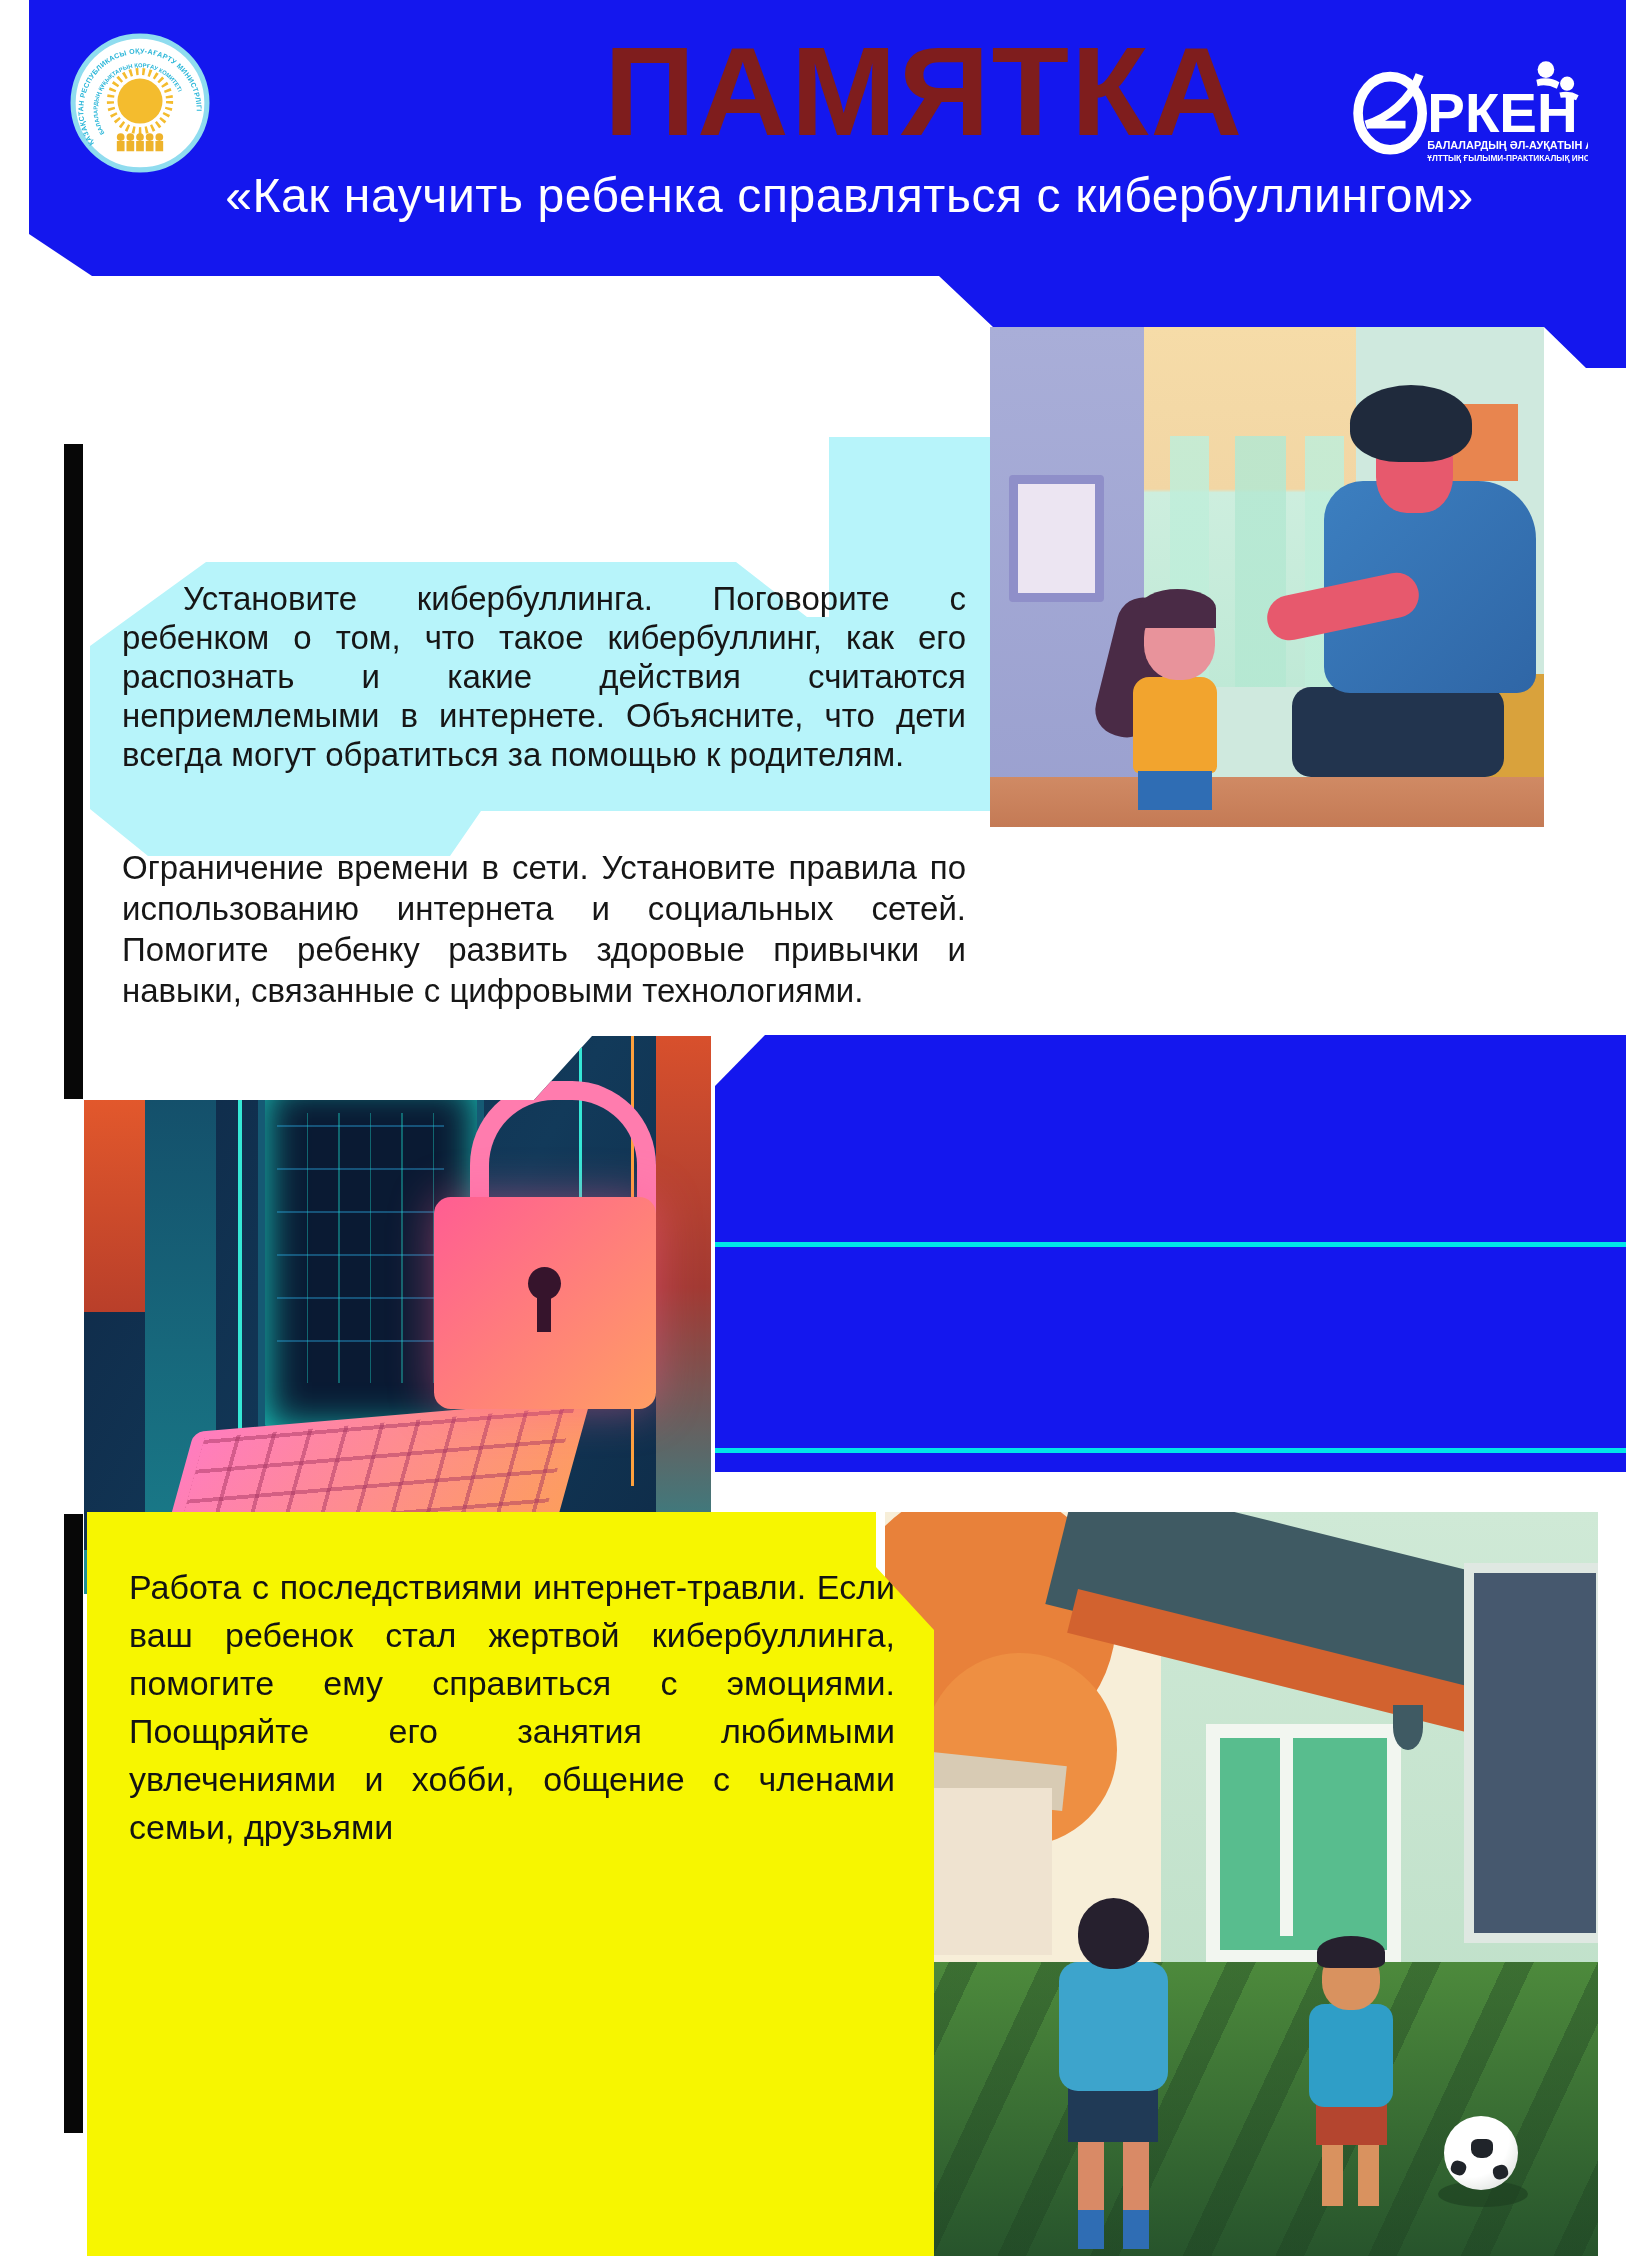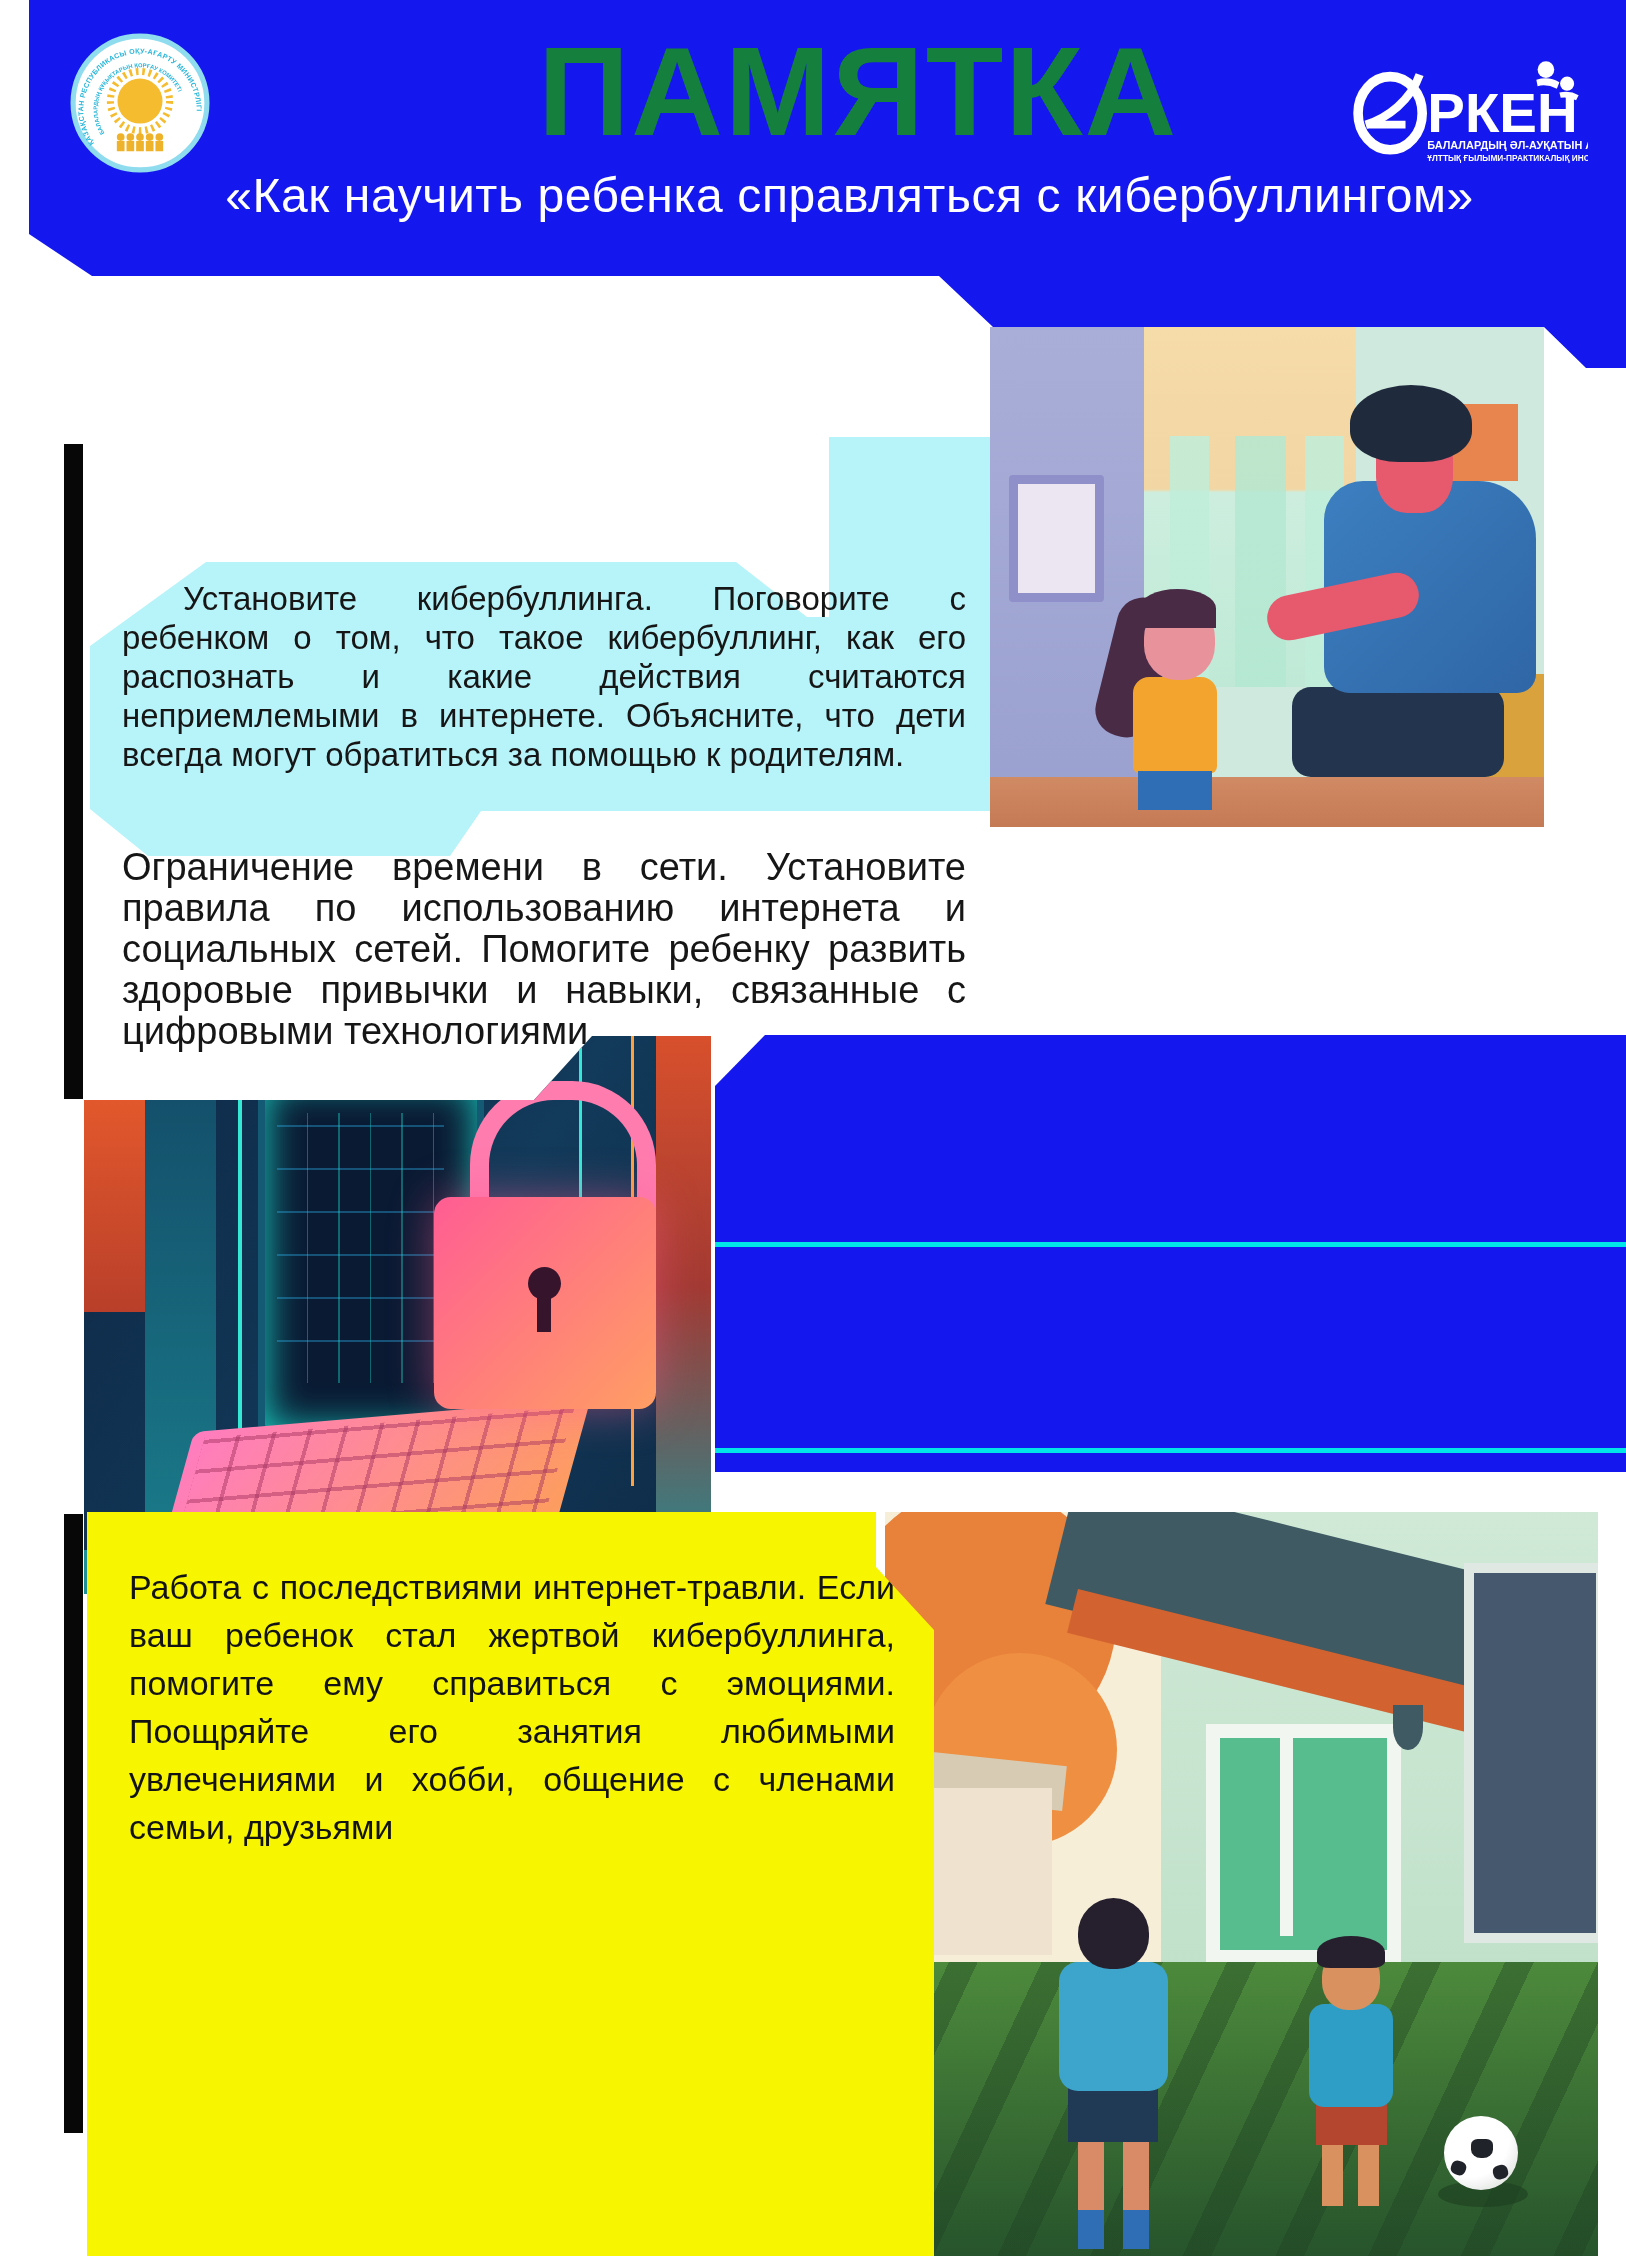--- a/index.html
+++ b/index.html
@@ -4,42 +4,42 @@
 <style>
   html,body{margin:0;padding:0;background:#dfe2e6;}
   #page{position:relative;width:1626px;height:2261px;background:#ffffff;overflow:hidden;
         font-family:"Liberation Sans",sans-serif;}
   .abs{position:absolute;}
 
   
   .header{left:29px;top:0;width:1597px;height:368px;background:#1417ee;
     clip-path:polygon(0px 0px,1597px 0px,1597px 368px,1557px 368px,1515px 327px,
                       964px 327px,910px 276px,63px 276px,0px 234px);}
-  .page-title{left:538px;top:18px;width:772px;color:#15803d;
+  .page-title{left:538px;top:18px;width:772px;text-align:center;color:#7f1d1d;
     font-size:127px;font-weight:800;letter-spacing:1.9px;}
   .page-subtitle{left:29px;top:168px;width:1569px;text-align:center;color:#fff;
     font-size:48px;font-weight:400;letter-spacing:0.6px;padding-left:36px;}
 
   .audience-heading{left:145px;top:357px;width:707px;color:#0d0d0d;
     font-size:82px;font-style:italic;font-weight:300;letter-spacing:2.6px;}
 
   
   .bar{width:19px;background:#070707;}
   .bar-top{left:64px;top:444px;height:655px;}
   .bar-bottom{left:64px;top:1514px;height:619px;}
 
   
   .cyan-block{left:90px;top:437px;width:900px;height:419px;background:#b7f4fa;
     clip-path:polygon(0px 209px,116px 125px,646px 125px,717px 180px,739px 180px,
                       739px 0px,900px 0px,900px 374px,391px 374px,360px 419px,
                       58px 419px,0px 372px);}
   .cyan-text{left:122px;top:579px;width:844px;font-size:33px;line-height:39px;
     text-align:justify;text-indent:61px;color:#161616;}
 
-  .white-paragraph{left:122px;top:847px;width:844px;font-size:38px;line-height:41px;
+  .white-paragraph{left:122px;top:847px;width:844px;font-size:33px;line-height:41px;
     text-align:justify;color:#161616;}
 
   
   .blue-panel{left:715px;top:1035px;width:911px;height:437px;background:#1417ee;
     clip-path:polygon(0px 51px,50px 0px,911px 0px,911px 437px,0px 437px);}
   .blue-para{position:absolute;left:64px;width:787px;color:#ffffff;
     font-size:33px;line-height:42px;text-align:justify;}
   .blue-para-1{top:46px;}
   .blue-para-2{top:249px;}
   .divider{position:absolute;left:0;width:911px;height:4.5px;background:#00e6e8;}

